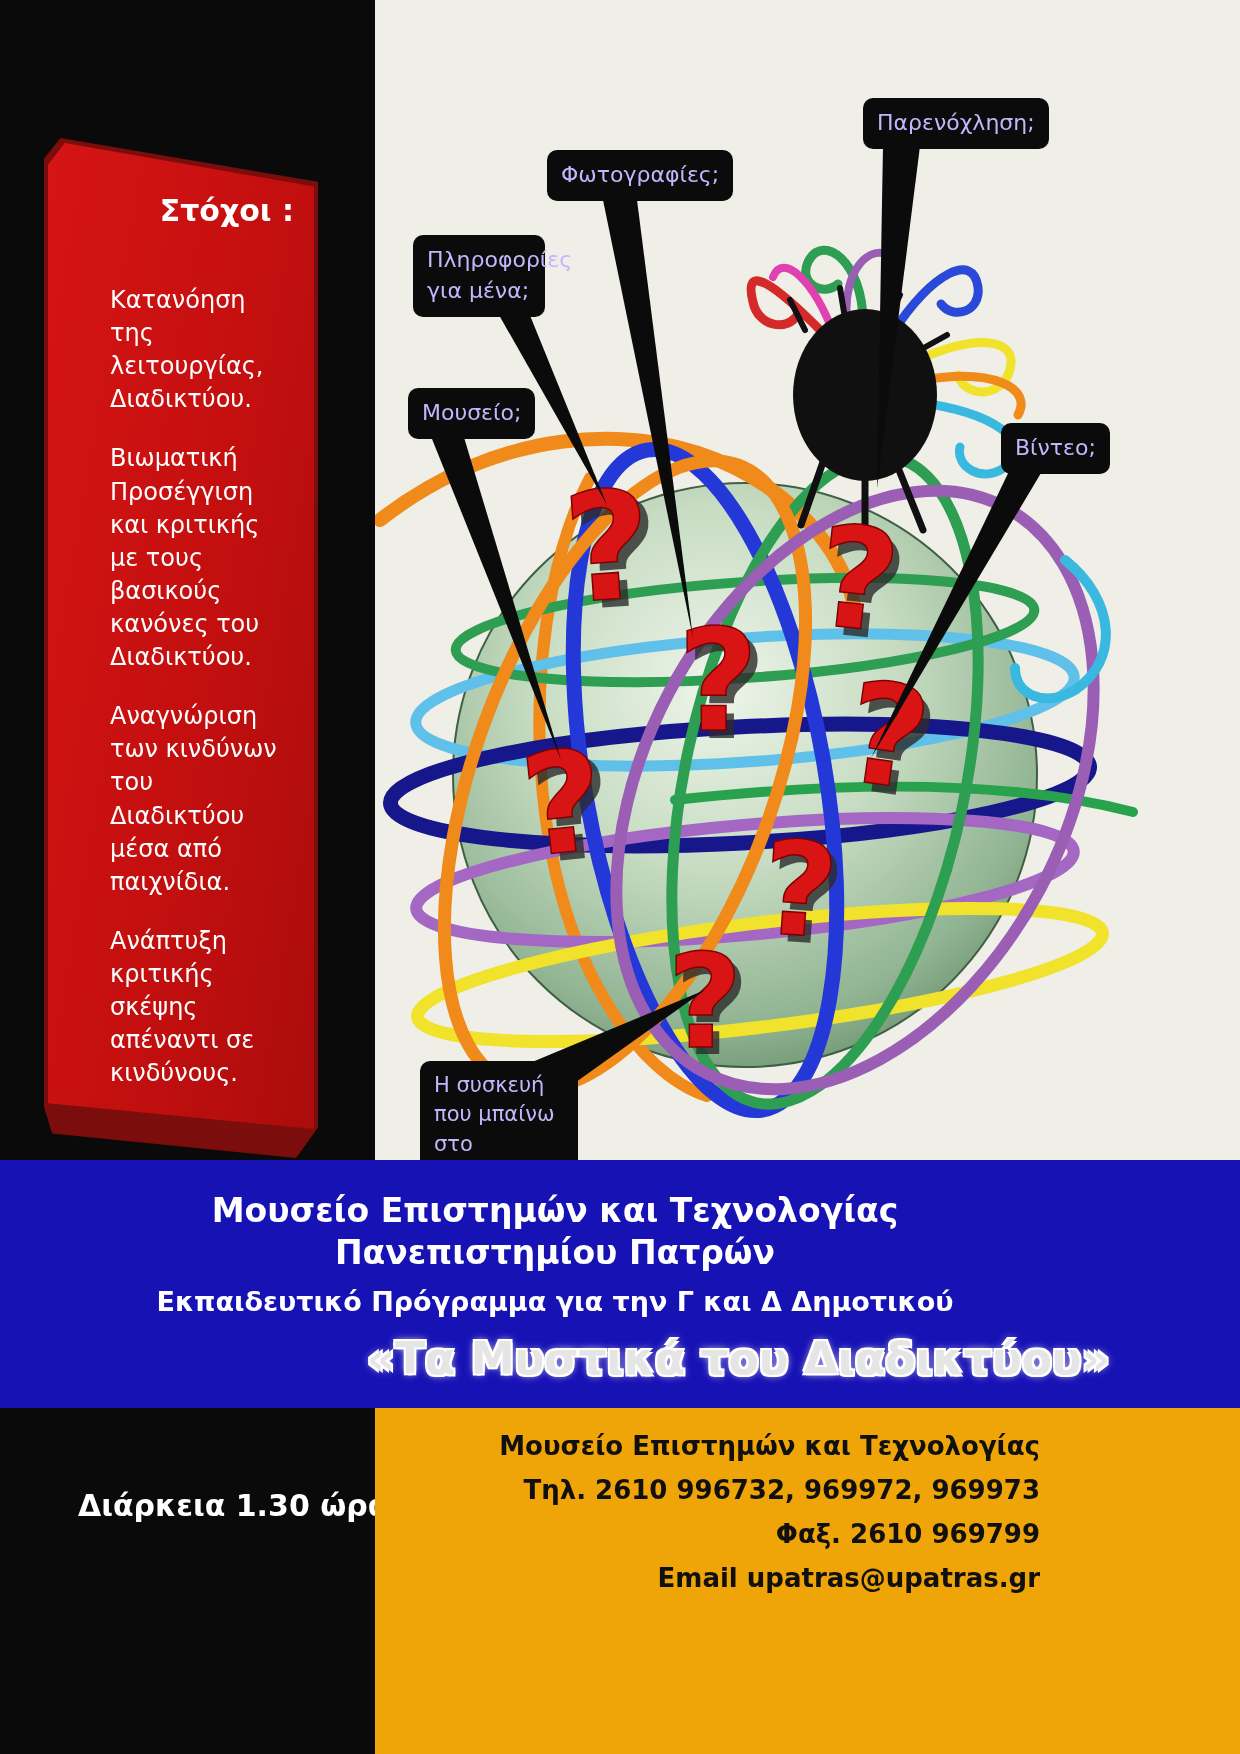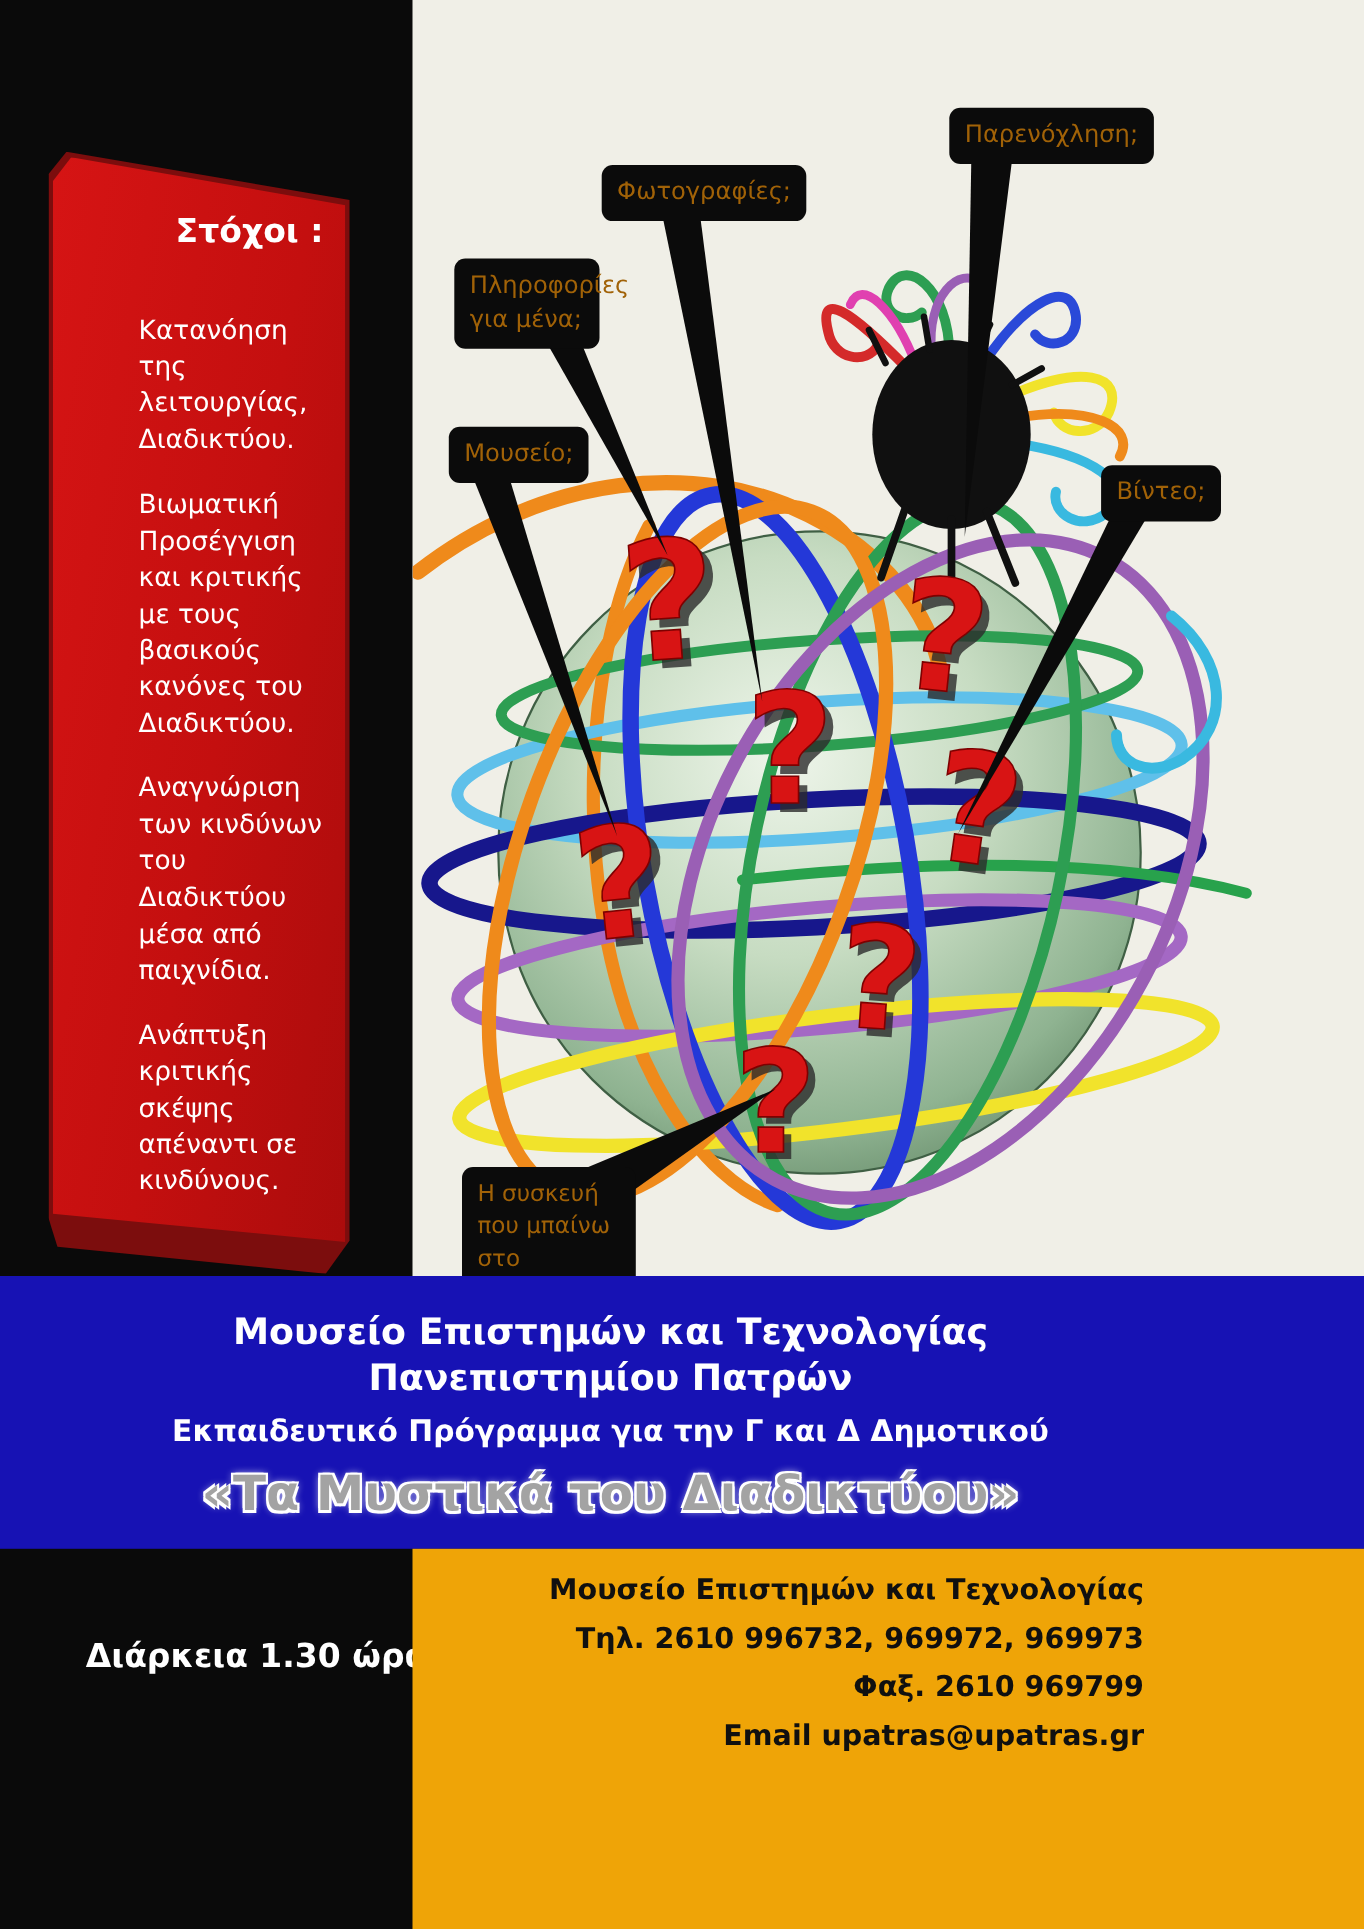--- a/index.html
+++ b/index.html
@@ -15,52 +15,53 @@
     clip-path:polygon(6% 0,100% 4.3%,100% 97%,92% 100%,3% 97.6%,0 95%,0 2%);
   }
   .ribbon{
     position:absolute;left:48px;top:143px;width:266px;height:990px;
     background:linear-gradient(100deg,#d61414 0%,#c40f0f 55%,#ab0c0c 100%);
     clip-path:polygon(6.3% 0,100% 4.4%,100% 99.6%,0 97%,0 2.2%);
     color:#fff;
   }
   .ribbon-content{padding:50px 20px 0 62px;}
   .goals-heading{font-size:30px;font-weight:bold;margin:0 0 56px 0;text-align:right;}
-  .goal-item{font-size:24px;line-height:1.38;margin:0 0 26px 16px;font-weight:400;}
+  .goal-item{font-size:24px;line-height:1.38;margin:0 0 26px 0;font-weight:400;}
   
   .art-area{
     position:absolute;left:375px;top:0;width:865px;height:1160px;
     background:#f0efe7;overflow:hidden;
   }
   .art-area svg{position:absolute;left:0;top:0;}
   .qshadow{fill:#2c2c2c;opacity:.8;font-weight:bold;}
   .qmark{fill:#d81414;stroke:#7e0000;stroke-width:1.5;font-weight:bold;}
   
   .callout{
-    position:absolute;background:#0b0b0b;color:#a16207;border-radius:10px;
+    position:absolute;background:#0b0b0b;color:#c4b5fd;border-radius:10px;
     padding:10px 14px;font-size:22px;line-height:1.4;
   }
   .nowrap{white-space:nowrap;}
   .co-harassment{left:488px;top:98px;}
   .co-photos{left:172px;top:150px;}
   .co-info{left:38px;top:235px;width:132px;}
   .co-addiction{left:33px;top:388px;}
   .co-video{left:626px;top:423px;}
   .co-device{left:45px;top:1061px;width:158px;font-size:21px;}
   
   .blue-band{
     position:absolute;left:0;top:1160px;width:1240px;height:248px;
     background:#1712b4;color:#fff;text-align:center;
   }
   .band-inner{padding:30px 130px 0 0;}
   .museum-line{font-size:33px;font-weight:bold;line-height:1.28;margin:0;}
   .band-subtitle{font-size:27px;font-weight:700;margin:12px 0 0 0;}
   .program-title{
-    font-size:44px;font-weight:bold;color:#a3a3a3;margin:16px 0 0 0;
+    font-size:44px;font-weight:bold;color:#e5e5e5;margin:16px 0 0 0;
     text-shadow:0 0 8px #fff,2px 2px 0 #fff,-2px -2px 0 #fff,2px -2px 0 #fff,-2px 2px 0 #fff;
+    text-align:right;
   }
   
   .orange-band{
     position:absolute;left:375px;top:1408px;width:865px;height:346px;
     background:#efa407;color:#101010;text-align:right;
     padding:16px 200px 0 0;
   }
   .contact-line{font-size:26px;font-weight:bold;line-height:44px;margin:0;}
   .duration{
     position:absolute;left:78px;top:1488px;color:#fff;

